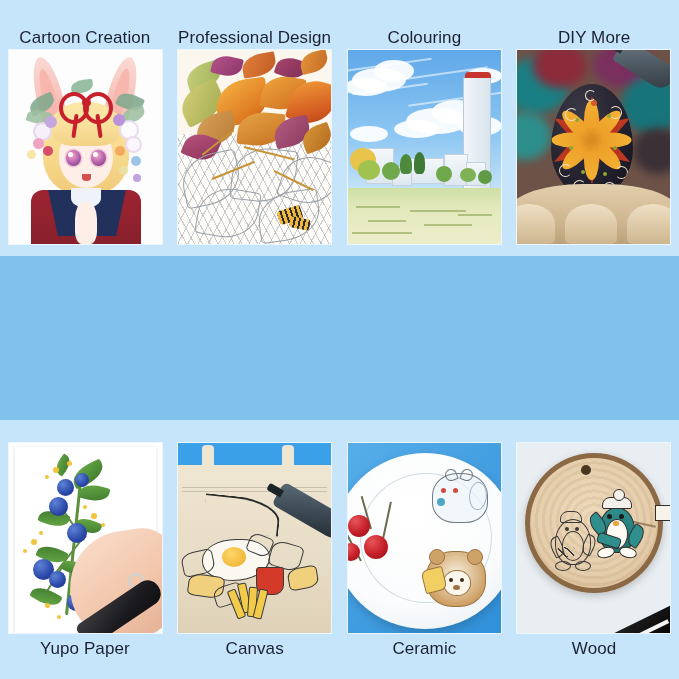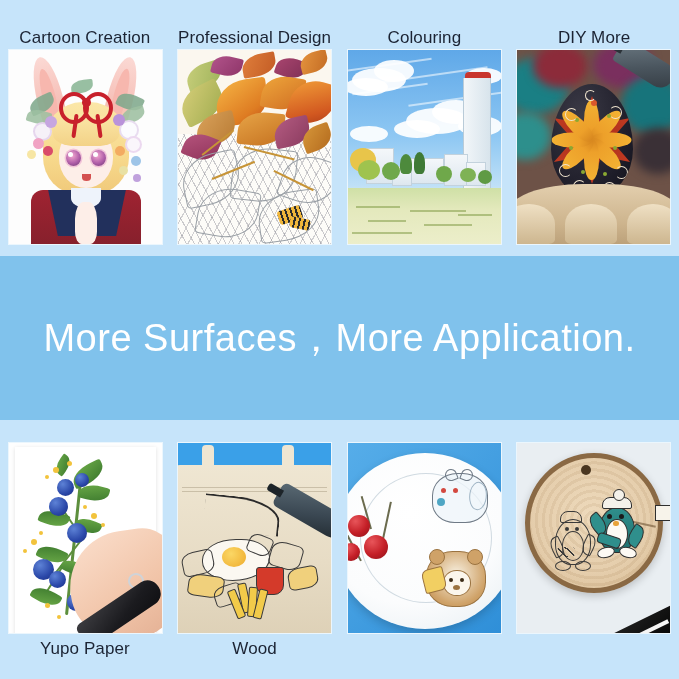--- a/index.html
+++ b/index.html
@@ -668,23 +668,20 @@
 
         <div class="carton"></div>
         <div class="carton-cup" style="left:-14px;"></div>
         <div class="carton-cup" style="left:48px;"></div>
         <div class="carton-cup" style="left:110px;"></div>
       </div>
     </div>
 
   </div>
 
-  <div class="banner">
-    <div class="banner-text">More Surfaces，More Application.</div>
-  </div>
 
   <div class="strip bottom">
 
     <div class="tile">
       <div class="art a-yupo">
         <div class="paper"></div>
 
         <div class="stalk" style="left:56px;top:40px;width:3px;height:132px;transform:rotate(6deg);"></div>
         <div class="stalk" style="left:44px;top:88px;width:2.4px;height:44px;transform:rotate(38deg);"></div>
         <div class="stalk" style="left:70px;top:58px;width:2.4px;height:34px;transform:rotate(-34deg);"></div>
@@ -830,16 +827,18 @@
           <div class="pencil-stripe"></div>
 
         </div>
       </div>
     </div>
 
   </div>
 
   <div class="label-row bottom">
     <div class="label-cell">Yupo Paper</div>
+    <div class="label-cell">Canvas</div>
+    <div class="label-cell">Ceramic</div>
     <div class="label-cell">Wood</div>
   </div>
 
 </div>
 
 </body></html>

